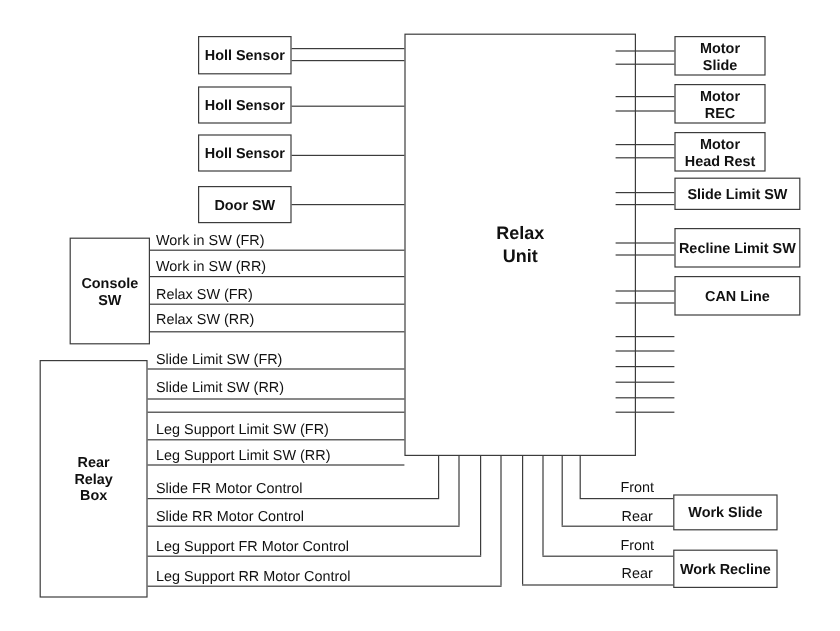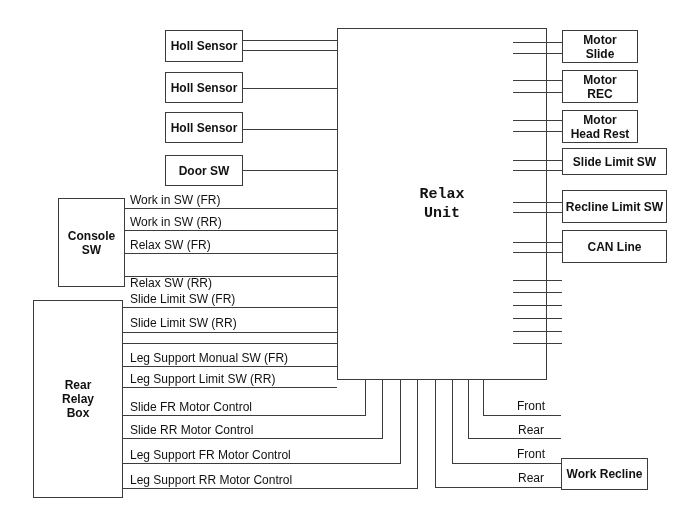--- a/index.html
+++ b/index.html
@@ -12,21 +12,21 @@
   .relax{font-weight:bold;font-size:15px;line-height:19px;}
   .w{position:absolute;background:#3c3c3c;height:1px;}
   .w.v{width:1px;}
   .lbl{position:absolute;font-size:12px;line-height:14px;white-space:nowrap;}
 </style>
 </head>
 <body>
 
 <div id="stage">
 
-  <div class="box relax" style="left:337px;top:28px;width:210px;height:352px;font-family:Liberation Mono, monospace;">
+  <div class="box relax" style="left:337px;top:28px;width:193px;height:352px;">
     <span>Relax</span>
     <span>Unit</span>
   </div>
 
   <div class="box" style="left:165px;top:30px;width:78px;height:32px;">
     <span>Holl Sensor</span>
   </div>
   <div class="box" style="left:165px;top:72px;width:78px;height:31px;">
     <span>Holl Sensor</span>
   </div>
@@ -61,20 +61,23 @@
     <span>Head Rest</span>
   </div>
   <div class="box" style="left:562px;top:148px;width:105px;height:27px;">
     <span>Slide Limit SW</span>
   </div>
   <div class="box" style="left:562px;top:190px;width:105px;height:33px;">
     <span>Recline Limit SW</span>
   </div>
   <div class="box" style="left:562px;top:230px;width:105px;height:33px;">
     <span>CAN Line</span>
+  </div>
+  <div class="box" style="left:561px;top:412px;width:87px;height:30px;">
+    <span>Work Slide</span>
   </div>
   <div class="box" style="left:561px;top:458px;width:87px;height:32px;">
     <span>Work Recline</span>
   </div>
 
   <div class="w" style="left:243px;top:40px;width:94px;"></div>
   <div class="w" style="left:243px;top:50px;width:94px;"></div>
   <div class="w" style="left:243px;top:88px;width:94px;"></div>
   <div class="w" style="left:243px;top:129px;width:94px;"></div>
   <div class="w" style="left:243px;top:170px;width:94px;"></div>
@@ -122,25 +125,25 @@
   <div class="w v" style="left:452px;top:380px;height:83px;"></div>
   <div class="w v" style="left:435px;top:380px;height:107px;"></div>
   <div class="w" style="left:483px;top:415px;width:78px;"></div>
   <div class="w" style="left:468px;top:438px;width:93px;"></div>
   <div class="w" style="left:452px;top:463px;width:109px;"></div>
   <div class="w" style="left:435px;top:487px;width:126px;"></div>
 
   <div class="lbl" style="left:130px;top:193px;">Work in SW (FR)</div>
   <div class="lbl" style="left:130px;top:215px;">Work in SW (RR)</div>
   <div class="lbl" style="left:130px;top:238px;">Relax SW (FR)</div>
-  <div class="lbl" style="left:130px;top:276px;text-align:center;">Relax SW (RR)</div>
+  <div class="lbl" style="left:130px;top:259px;text-align:center;">Relax SW (RR)</div>
 
   <div class="lbl" style="left:130px;top:292px;">Slide Limit SW (FR)</div>
   <div class="lbl" style="left:130px;top:316px;">Slide Limit SW (RR)</div>
-  <div class="lbl" style="left:130px;top:351px;">Leg Support Monual SW (FR)</div>
+  <div class="lbl" style="left:130px;top:351px;">Leg Support Limit SW (FR)</div>
   <div class="lbl" style="left:130px;top:372px;">Leg Support Limit SW (RR)</div>
   <div class="lbl" style="left:130px;top:400px;">Slide FR Motor Control</div>
   <div class="lbl" style="left:130px;top:423px;">Slide RR Motor Control</div>
   <div class="lbl" style="left:130px;top:448px;">Leg Support FR Motor Control</div>
   <div class="lbl" style="left:130px;top:473px;">Leg Support RR Motor Control</div>
 
   <div class="lbl" style="left:517px;top:399px;">Front</div>
   <div class="lbl" style="left:518px;top:423px;">Rear</div>
   <div class="lbl" style="left:517px;top:447px;">Front</div>
   <div class="lbl" style="left:518px;top:471px;">Rear</div>

